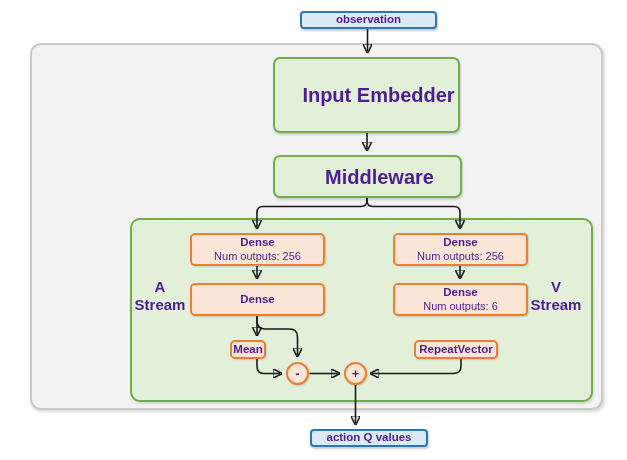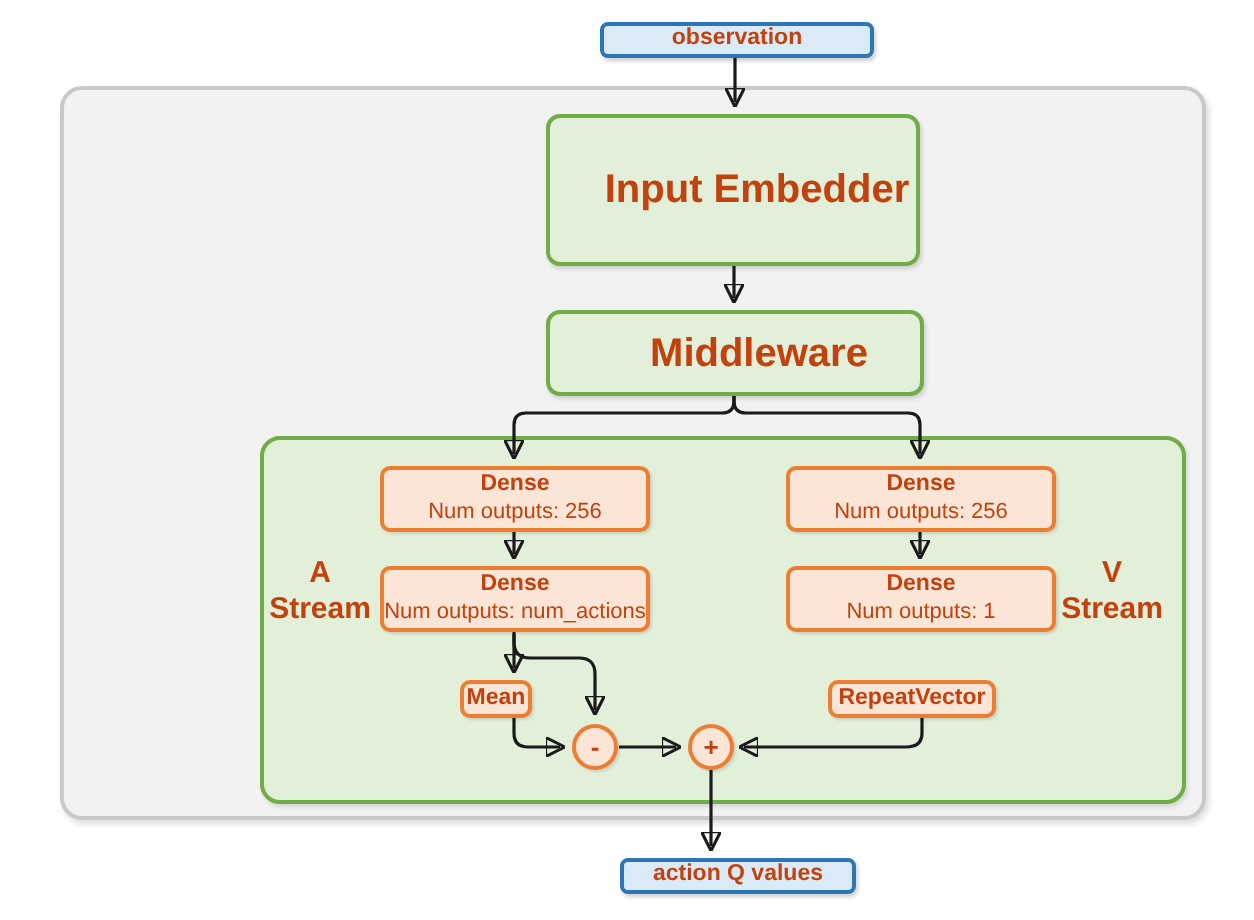--- a/index.html
+++ b/index.html
@@ -1,18 +1,18 @@
 <!DOCTYPE html>
 <html style="--blue-border: #2E75B6; --blue-fill: #DBEAF7; --green-border: #70AD47; --green-fill: #E2EFD9; --orange-border: #ED7D31; --orange-fill: #FBE5D6; --panel-fill: #F2F2F2; --panel-border: #C9C9C9; --wire-color: #1a1a1a;"><head>
 <meta charset="utf-8">
 <style>
   html,body { margin:0; padding:0; background:#ffffff; }
   .canvas {
     position:relative; width:627px; height:460px; background:#ffffff;
-    font-family:"Liberation Sans", sans-serif; color:#c2410c;
+    font-family:"Liberation Sans", sans-serif; color:#4c1d95;
     overflow:hidden;
   }
   .panel-gray {
     position:absolute; left:30px; top:43px; width:573px; height:367px;
     background:var(--panel-fill,#F2F2F2);
     border:2px solid var(--panel-border,#C9C9C9);
     border-radius:11px; box-sizing:border-box; z-index:0;
     box-shadow:1.5px 2px 3px rgba(0,0,0,0.14);
   }
   .panel-green {
@@ -114,26 +114,25 @@
     <span class="s">Num outputs: 256</span>
   </div>
 
   <div class="node orange-box" style="left:393px; top:233px; width:135px; height:33px;">
     <span class="t">Dense</span>
     <span class="s">Num outputs: 256</span>
   </div>
 
   <div class="node orange-box" style="left:190px; top:283px; width:135px; height:33px;">
     <span class="t">Dense</span>
-    <span class="s">Num outputs: num_actions</span>
   </div>
 
   <div class="node orange-box" style="left:393px; top:283px; width:135px; height:33px;">
     <span class="t">Dense</span>
-    <span class="s">Num outputs: 1</span>
+    <span class="s">Num outputs: 6</span>
   </div>
 
   <div class="node orange-box" style="left:230px; top:340px; width:36px; height:19px;">
     <span class="t">Mean</span>
   </div>
 
   <div class="node orange-box" style="left:414px; top:340px; width:84px; height:19px;">
     <span class="t">RepeatVector</span>
   </div>
 

